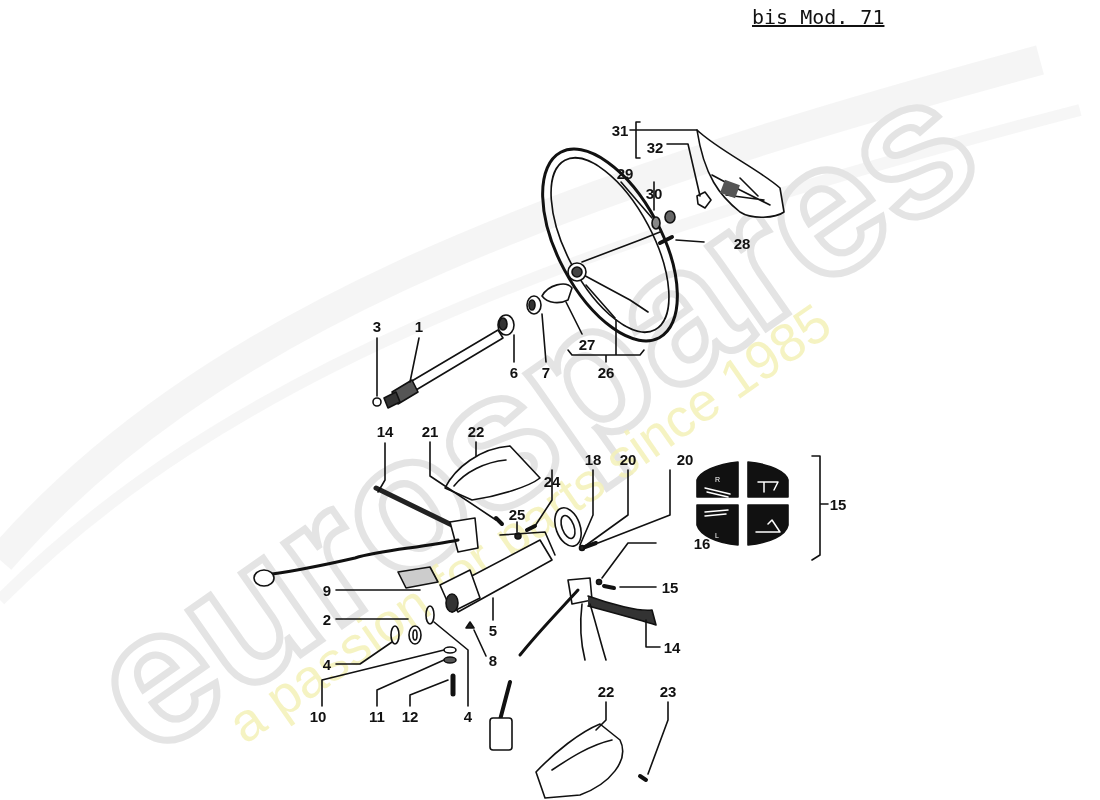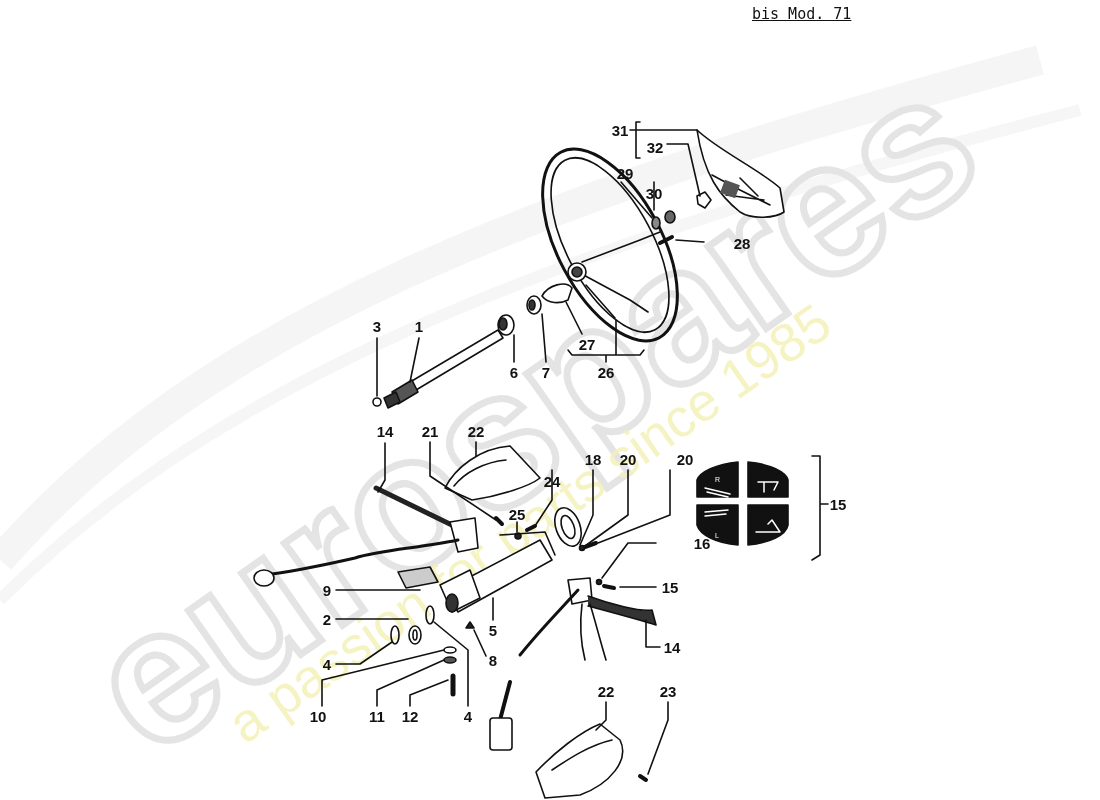--- a/index.html
+++ b/index.html
@@ -1,18 +1,18 @@
 <!DOCTYPE html>
 <html><head>
 <meta charset="utf-8">
 <style>
   html,body{margin:0;padding:0;background:#ffffff;}
   body{width:1100px;height:800px;position:relative;overflow:hidden;font-family:"Liberation Sans",sans-serif;}
   .canvas{position:absolute;left:0;top:0;width:1100px;height:800px;}
-  .header-note{position:absolute;left:752px;top:5px;font-family:"DejaVu Sans Mono",monospace;font-size:15px;color:#111;text-decoration:underline;letter-spacing:0px;}
+  .header-note{position:absolute;left:752px;top:5px;font-family:"DejaVu Sans Mono",monospace;font-size:20px;color:#111;text-decoration:underline;letter-spacing:0px;}
   .watermark{position:absolute;left:0;top:0;width:1100px;height:800px;pointer-events:none;}
   .callout{position:absolute;font-family:"Liberation Sans",sans-serif;font-weight:bold;font-size:15px;color:#111;line-height:15px;transform:translate(-50%,-50%);white-space:nowrap;}
   svg text{font-family:"Liberation Sans",sans-serif;}
 </style>
 </head>
 <body>
 
 <div class="canvas">
 
   <svg class="watermark" viewBox="0 0 1100 800">

